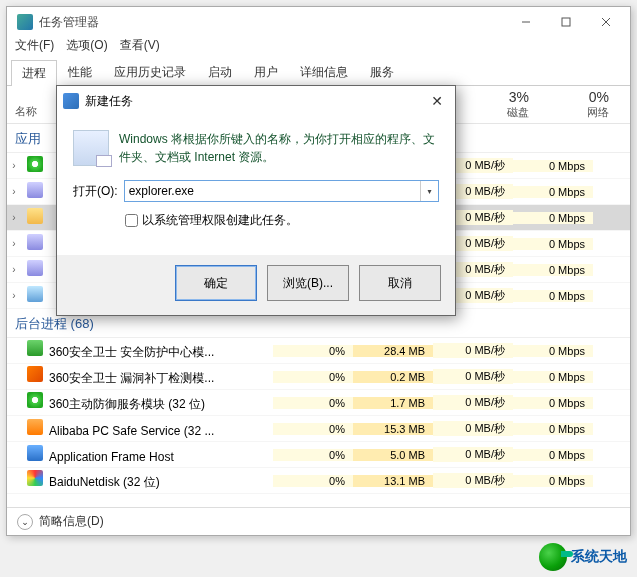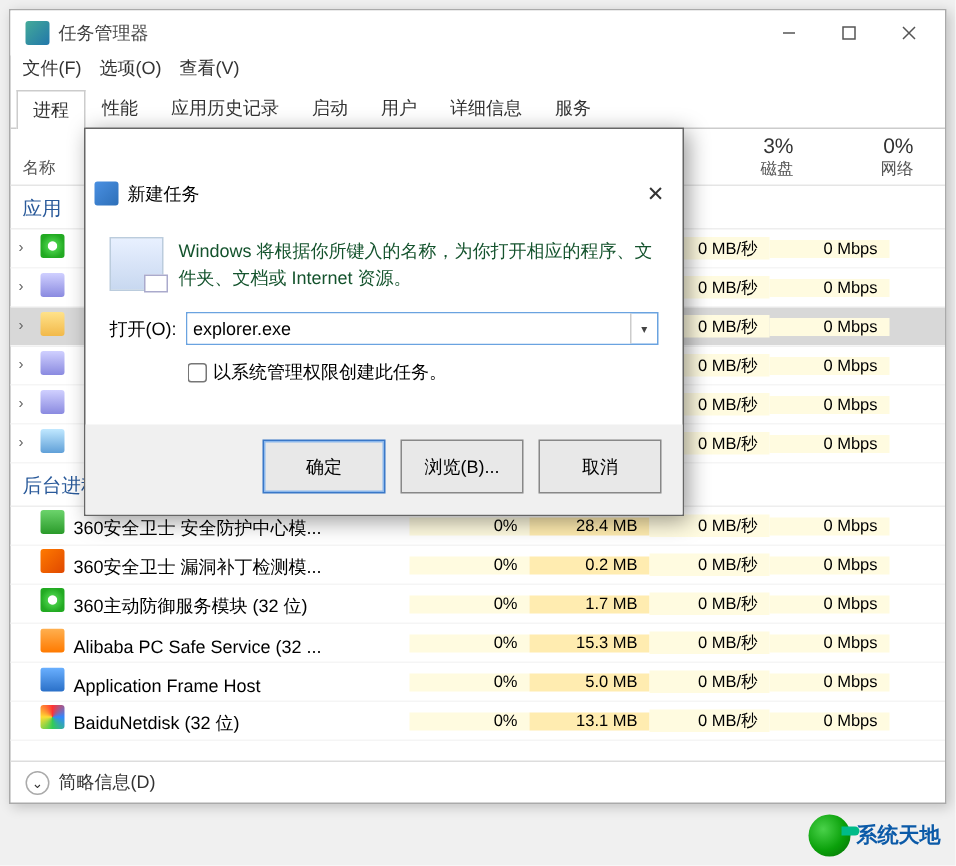--- a/index.html
+++ b/index.html
@@ -38,21 +38,21 @@
   .row .cell.mem { background: #ffecb0; }
   .row .cell.disk { background: #fffbe0; }
   .row .cell.net { background: #fffbe0; }
   .row.selected { background: #d8d8d8; }
   
   .statusbar { position: absolute; bottom: 0; left: 0; right: 0; height: 28px; border-top: 1px solid #ddd; display: flex; align-items: center; padding: 0 10px; font-size: 12px; color: #333; gap: 6px; }
   .statusbar .chev { border: 1px solid #aaa; border-radius: 50%; width: 16px; height: 16px; display: flex; align-items: center; justify-content: center; font-size: 9px; }
   
   
   .dialog { position: absolute; left: 56px; top: 85px; width: 400px; background: #fff; border: 1px solid #666; box-shadow: 3px 3px 14px rgba(0,0,0,0.4); }
-  .dialog .dlg-title { height: 30px; display: flex; align-items: center; padding: 0 6px; font-size: 12px; margin-top: 28px; }
+  .dialog .dlg-title { height: 30px; display: flex; align-items: center; padding: 0 6px; font-size: 12px; }
   .dialog .dlg-title .dicon { width: 16px; height: 16px; background: linear-gradient(135deg,#4a90e2,#2d6fb8); margin-right: 6px; border-radius: 2px; }
   .dialog .dlg-title .dtxt { flex: 1; }
   .dialog .dlg-title .close { width: 24px; text-align: center; font-size: 14px; color: #333; }
   .dialog .dlg-body { padding: 14px 16px 10px 16px; font-size: 12px; }
   .dialog .dlg-row1 { display: flex; gap: 10px; margin-bottom: 14px; }
   .dialog .runicon { width: 36px; height: 36px; flex: 0 0 36px; background: linear-gradient(#e8f0ff,#c8d8f0); border: 1px solid #bcd; position: relative; }
   .dialog .runicon::after { content: ""; position: absolute; right: -4px; bottom: -2px; width: 14px; height: 10px; background: #fff; border: 1px solid #aac; }
   .dialog .desc { flex: 1; line-height: 1.5; color: #14532d; }
   .dialog .dlg-row2 { display: flex; align-items: center; gap: 6px; margin-bottom: 10px; }
   .dialog .dlg-row2 label { white-space: nowrap; }

